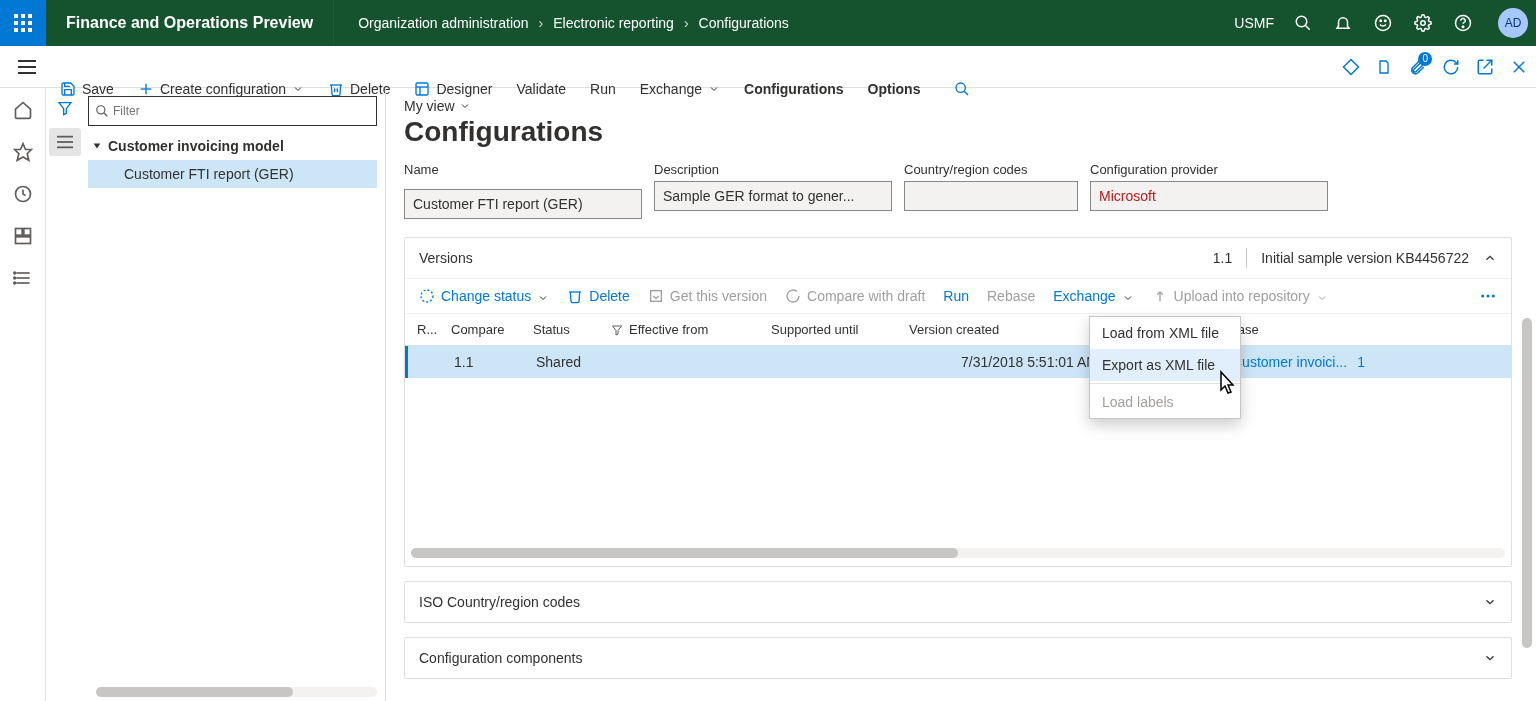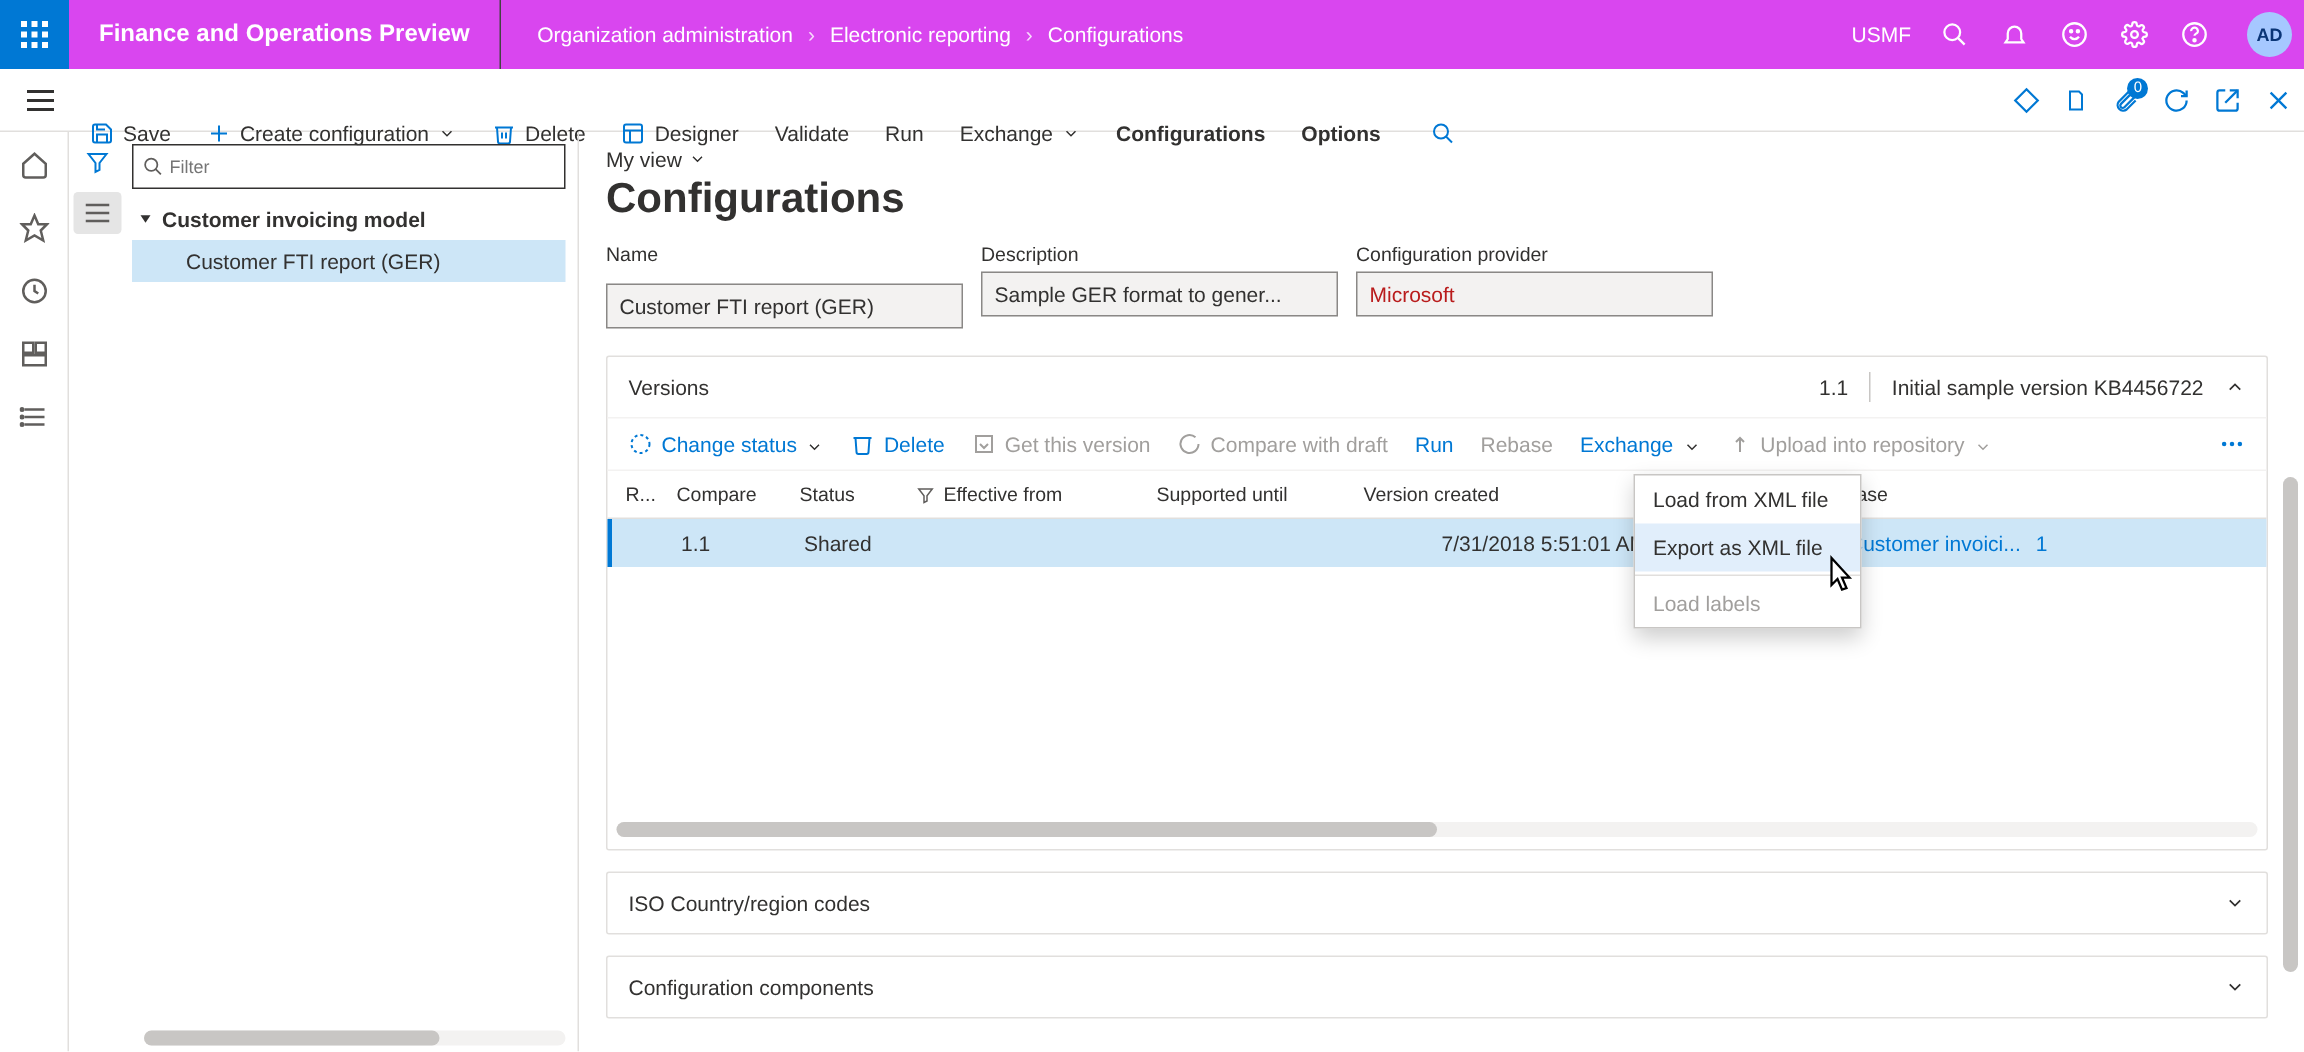--- a/index.html
+++ b/index.html
@@ -1,24 +1,24 @@
 <!DOCTYPE html>
 <html><head>
 <meta charset="utf-8">
 <style>
   * { box-sizing: border-box; margin: 0; padding: 0; }
   html, body { width: 1536px; height: 701px; font-family: "Segoe UI", Arial, sans-serif; font-size: 14px; color: #323130; background: #fff; overflow: hidden; }
-  .top-bar { height: 46px; background: #d946ef; color: #fff; display: flex; align-items: center; padding-right: 8px; }
+  .top-bar { height: 46px; background: #14532d; color: #fff; display: flex; align-items: center; padding-right: 8px; }
   .waffle { width: 46px; height: 46px; background: #0078d4; display:flex; align-items:center; justify-content:center; }
   .app-title { font-weight: 600; font-size: 16px; padding: 0 20px; border-right: 1px solid #444; height: 46px; display:flex; align-items:center; }
   .breadcrumb { display:flex; align-items:center; gap: 10px; padding-left: 24px; flex: 1; font-size: 14px; }
   .breadcrumb .sep { opacity: .8; }
   .top-right { display:flex; align-items:center; gap: 18px; }
   .top-icon { width: 22px; height: 22px; display:flex; align-items:center; justify-content:center; color:#fff; }
-  .avatar { width: 30px; height:30px; border-radius:50%; background:#a6c8ff; color:#0a3577; font-weight:700; font-size:12px; display:flex; align-items:center; justify-content:center; margin-left:6px;}
+  .avatar { width: 30px; height:30px; border-radius:50%; background:#a6c8ff; color:#0a3577; font-weight:400; font-size:12px; display:flex; align-items:center; justify-content:center; margin-left:6px;}
   .cmd-bar { height: 42px; border-bottom: 1px solid #e1dfdd; display:flex; align-items:center; padding: 0 8px; gap: 4px; position: relative; }
   .cmd-bar .left-ham { width: 38px; display:flex; align-items:center; justify-content:center; }
   .cmd { display:flex; align-items:center; gap: 6px; padding: 4px 10px; color:#323130; cursor:pointer; border-radius:2px;margin-top:45px;}
   .cmd .ic { color:#0078d4; }
   .cmd.bold { font-weight:600; }
   .cmd-right { position:absolute; right:8px; display:flex; gap:16px; align-items:center;}
   .shell { display:flex; height: calc(701px - 46px - 42px); }
   .rail { width: 46px; border-right:1px solid #e1dfdd; display:flex; flex-direction:column; align-items:center; padding-top:10px; gap:18px;}
   .rail .ritem { width:24px; height:24px; display:flex; align-items:center; justify-content:center; color:#605e5c;}
   .nav-pane { width: 340px; border-right:1px solid #e1dfdd; display:flex; padding:8px 8px 8px 0; position:relative;}
@@ -357,20 +357,26 @@
         <div class="readonly-box">
             <span>Customer FTI report (GER)</span>
           </div>
       </div>
       <div class="field" style="width:238px;">
         <label>Description</label>
         <div class="readonly-box">
             <span>Sample GER format to gener...</span>
           </div>
       </div>
+      <div class="field" style="width:174px;">
+        <label>Country/region codes</label>
+        <div class="readonly-box">
+            <span></span>
+          </div>
+      </div>
       <div class="field" style="width:238px;">
         <label>Configuration provider</label>
         <div class="readonly-box">
             <span class="link-text">Microsoft</span>
           </div>
       </div>
     </div>
 
     <div class="versions-panel">
       <div class="versions-header">

